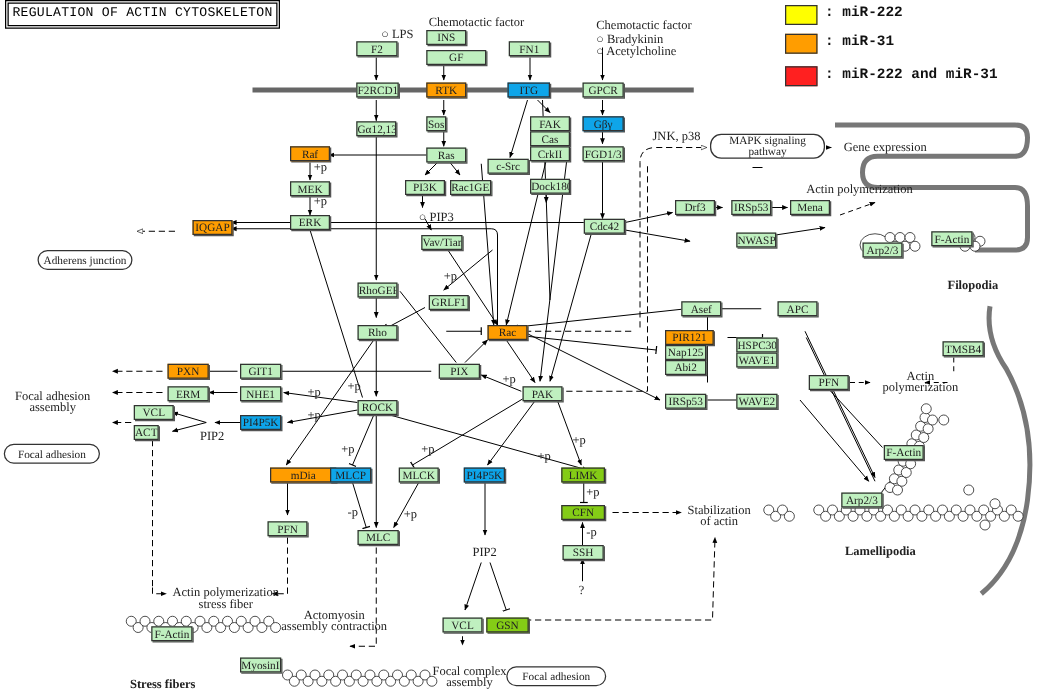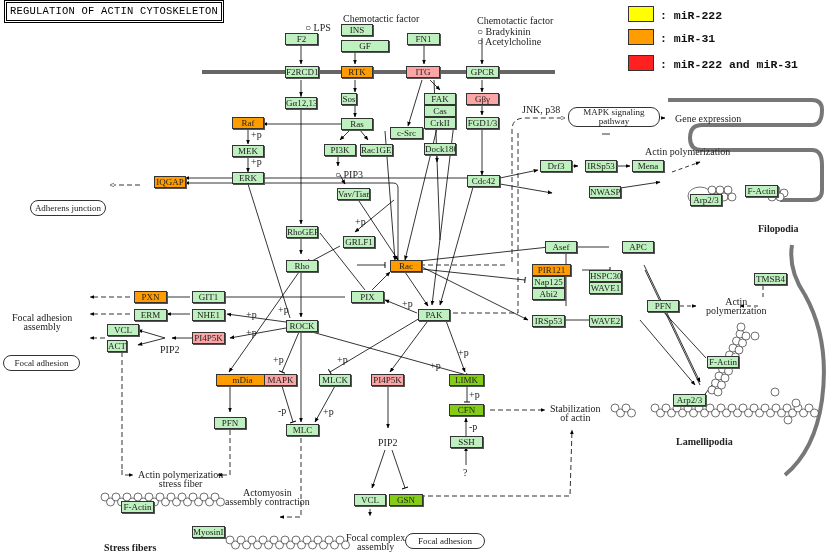--- a/index.html
+++ b/index.html
@@ -1,24 +1,24 @@
 <!DOCTYPE html>
 <html><head>
 <meta charset="utf-8">
 <style>
   html, body { margin:0; padding:0; background:#ffffff; }
   body { width:838px; height:552px; position:relative; overflow:hidden; font-family:"Liberation Serif", serif; }
   #diagram { position:absolute; left:0; top:0; width:838px; height:552px; }
   .title-box { position:absolute; left:6px; top:2px; width:214px; height:17px; border:1px solid #000; outline:1px solid #000; outline-offset:1px; font-family:"Liberation Mono", monospace; font-size:10.5px; line-height:17px; text-align:center; letter-spacing:0.2px; background:#fff; }
-  .legend-item { position:absolute; left:628px; height:18px; display:flex; align-items:flex-end; }
+  .legend-item { position:absolute; left:628px; height:18px; display:flex; align-items:flex-start; }
   .legend-swatch { width:26px; height:16px; border:1px solid #333; box-sizing:border-box; margin-right:6px; }
   .legend-label { font-family:"Liberation Mono", monospace; font-weight:bold; font-size:11.5px; color:#111; }
   .node { position:absolute; height:12px; border:1px solid #333; box-sizing:border-box; font-size:9px; line-height:10px; text-align:center; color:#222; white-space:nowrap; overflow:hidden; box-shadow:1px 1px 0 #555; }
   .g { background:#bff0bf; }
-  .y { background:#fca5a5; }
+  .y { background:#0ea5e9; }
   .o { background:#ff9d00; }
   .r { background:#84cc16; }
   .lbl { position:absolute; font-size:10px; color:#222; line-height:9px; white-space:nowrap; }
   .lbl.c { text-align:center; }
   .lbl.b { font-weight:bold; }
   .pill { position:absolute; height:20px; border:1px solid #333; border-radius:9px; box-sizing:border-box; background:#fff; font-size:9px; line-height:9px; text-align:center; display:flex; align-items:center; justify-content:center; color:#222; }
 </style>
 </head>
 <body>
 
@@ -342,21 +342,21 @@
 <div class="node g" style="left:107px;top:324px;width:32px">VCL</div>
 <div class="node g" style="left:107px;top:340px;width:20px">ACTN</div>
 <div class="node y" style="left:192px;top:332px;width:33px">PI4P5K</div>
 <div class="node g" style="left:286px;top:320px;width:32px">ROCK</div>
 <div class="node g" style="left:418px;top:309px;width:32px">PAK</div>
 <div class="node g" style="left:532px;top:315px;width:33px">IRSp53</div>
 <div class="node g" style="left:589px;top:315px;width:33px">WAVE2</div>
 <div class="node g" style="left:707px;top:356px;width:32px">F-Actin</div>
 <div class="node g" style="left:673px;top:394px;width:33px">Arp2/3</div>
 <div class="node o" style="left:216px;top:374px;width:53px">mDia</div>
-<div class="node y" style="left:264px;top:374px;width:33px">MAPK</div>
+<div class="node y" style="left:264px;top:374px;width:33px">MLCP</div>
 <div class="node g" style="left:319px;top:374px;width:32px">MLCK</div>
 <div class="node y" style="left:371px;top:374px;width:33px">PI4P5K</div>
 <div class="node r" style="left:449px;top:374px;width:35px">LIMK</div>
 <div class="node r" style="left:449px;top:404px;width:35px">CFN</div>
 <div class="node g" style="left:450px;top:436px;width:33px">SSH</div>
 <div class="node g" style="left:214px;top:417px;width:32px">PFN</div>
 <div class="node g" style="left:286px;top:424px;width:33px">MLC</div>
 <div class="node g" style="left:354px;top:494px;width:32px">VCL</div>
 <div class="node r" style="left:389px;top:494px;width:34px">GSN</div>
 <div class="node g" style="left:121px;top:501px;width:33px">F-Actin</div>

